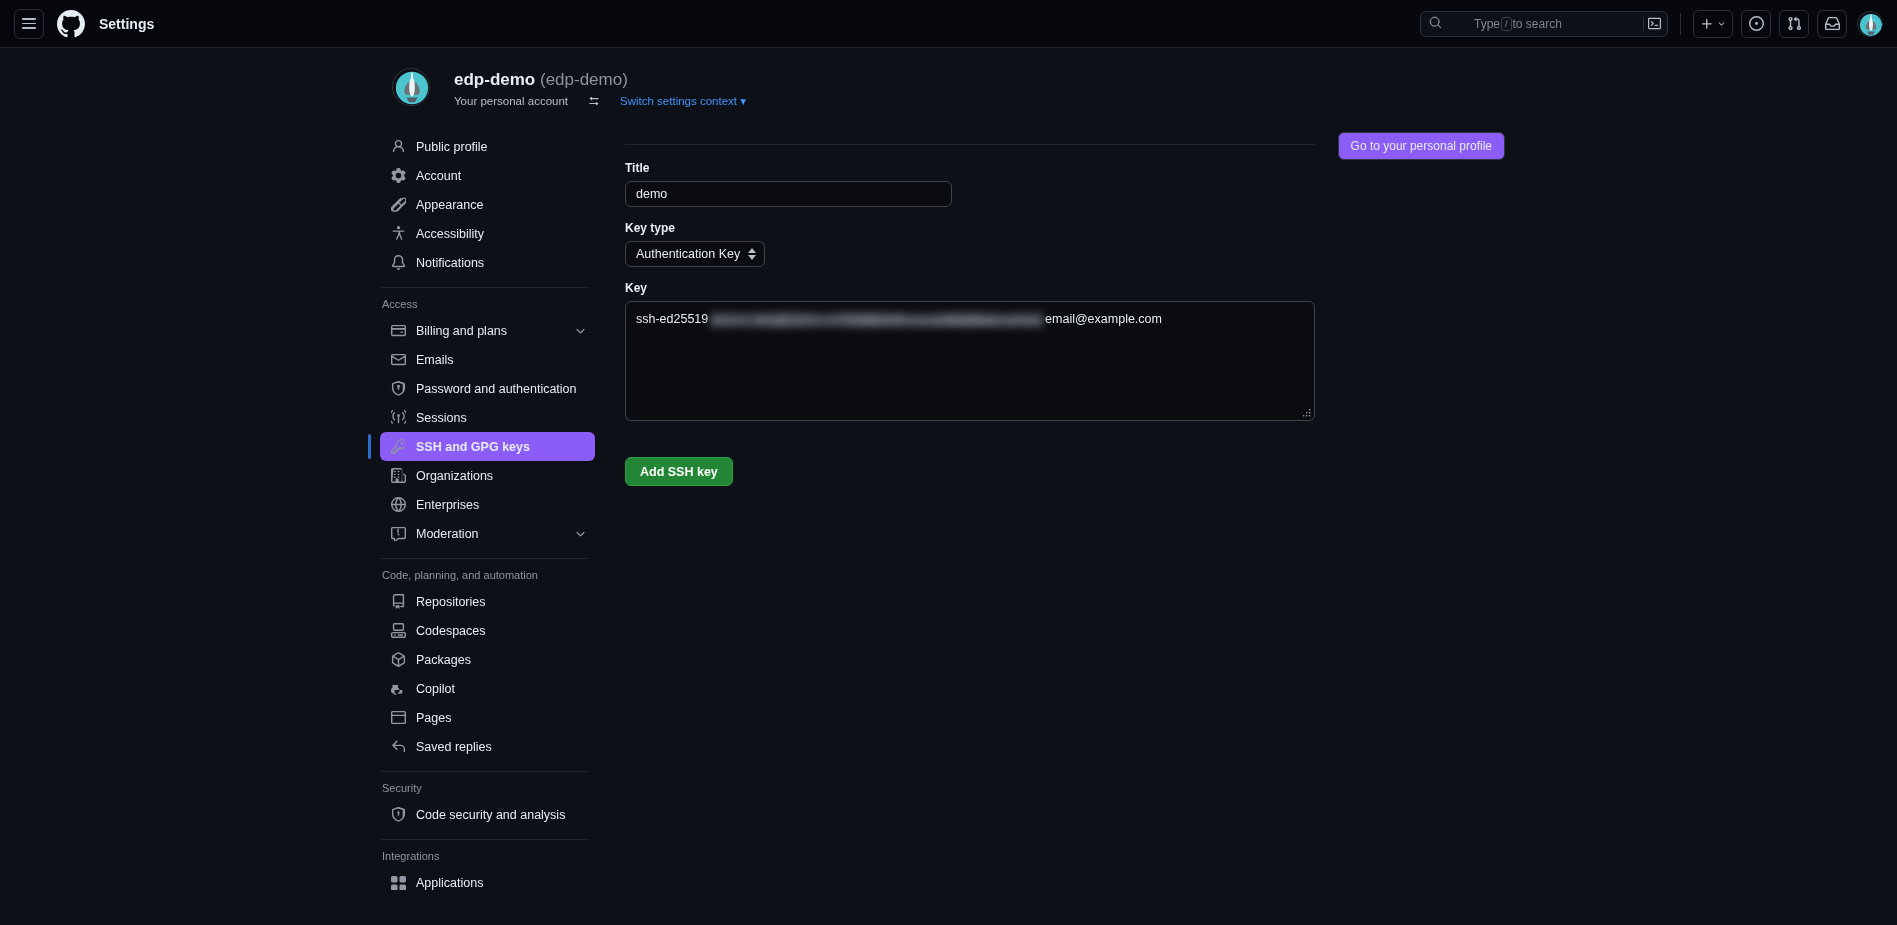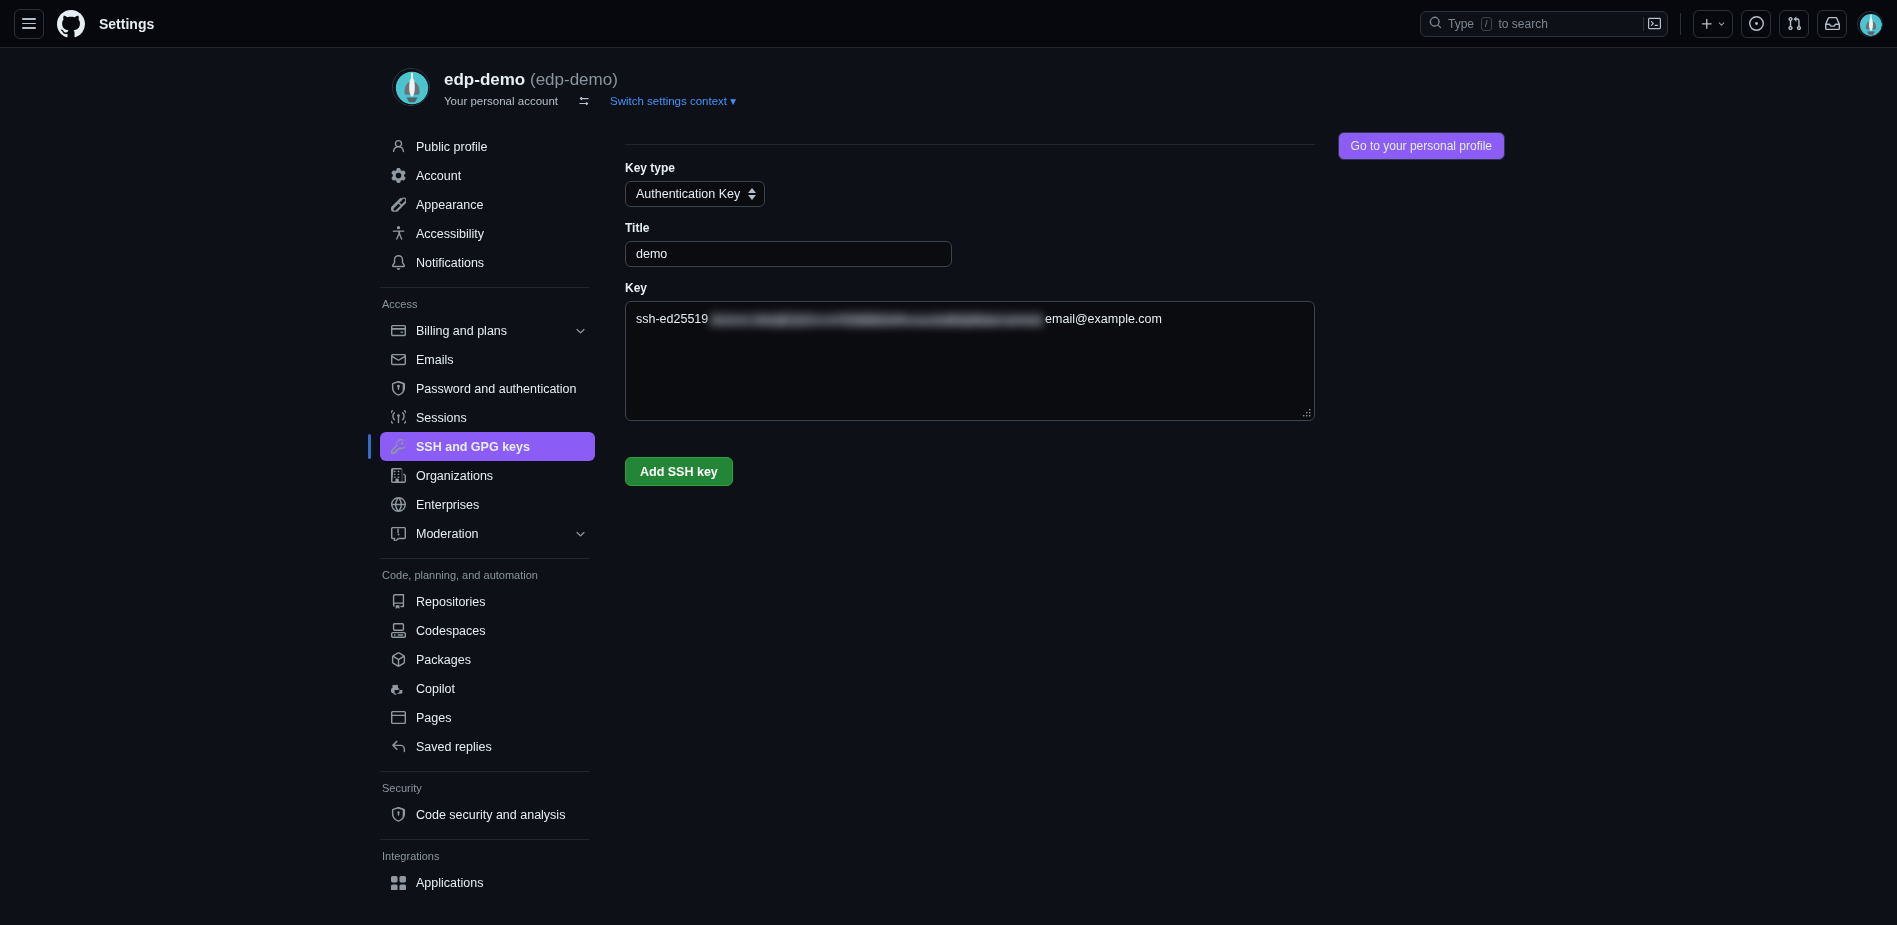--- a/index.html
+++ b/index.html
@@ -45,21 +45,21 @@
   .search-box {
     width: 248px; height: 26px;
     border: 1px solid #2b313a; border-radius: 6px;
     background: #0d1117;
     display: flex; align-items: center;
     padding: 0 6px 0 8px; cursor: text;
   }
   .search-box .sicon { flex: 0 0 auto; margin-right: 6px; }
   .search-ph {
     font-size: 12px; color: #7d8590;
-    display: flex; align-items: center; gap: 7px; white-space: nowrap;
+    display: flex; align-items: center; gap: 1px; white-space: nowrap; margin-left: 26px;
   }
   .slash-key {
     border: 1px solid #39414b; border-radius: 3px;
     font-size: 9px; padding: 0px 3px; line-height: 12px;
     color: #7d8590;
   }
   .term-wrap { margin-left: auto; display:flex; align-items:center; gap:4px; }
   .vdiv { width:1px; height:14px; background:#2b313a; }
   .hdr-sep { width: 1px; height: 22px; background: #2b313a; margin: 0 4px; }
   .icon-btn {
@@ -79,21 +79,21 @@
 
   .profile-head {
     display: flex; align-items: flex-start;
     padding: 20px 0 0 0;
     margin-left: 392px;
   }
   .avatar-lg {
     width: 38px; height: 38px; border-radius: 50%;
     overflow: hidden; flex: 0 0 auto; border: 1px solid #30363d;
   }
-  .profile-txt { margin-left: 14px; padding-top: 1px; }
+  .profile-txt { margin-left: 24px; padding-top: 1px; }
   .profile-name { font-size: 17px; font-weight: 700; color: #e6edf3; line-height: 22px; }
   .profile-name .handle { color: #8b949e; font-weight: 400; }
   .profile-sub {
     font-size: 11.5px; color: #b6bfc9;
     display: flex; align-items: center; gap: 20px; margin-top: 3px;
   }
   .switch-link { color: #4493f8; cursor: pointer; }
   .go-profile-btn {
     position: absolute; right: 392px; top: 84px;
     height: 28px; padding: 0 12px;
@@ -520,37 +520,37 @@
           <span class="ni-label">Applications</span>
         </div>
       </div>
 
     </nav>
 
     <main class="main">
       <div class="main-rule"></div>
 
       <div class="field-block">
+        <div class="field-label">Title</div>
+        <input class="text-input" type="text" value="demo" style="">
+      </div>
+
+      <div class="field-block">
         <div class="field-label">Key type</div>
         <div class="select-wrap">
           <span>Authentication Key</span>
           <span class="updown">
             <svg width="8" height="5" viewBox="0 0 8 5" fill="#b6bfc9">
                 <path d="M4 0 8 5H0z"></path>
               </svg>
             <svg width="8" height="5" viewBox="0 0 8 5" fill="#b6bfc9">
                 <path d="M4 5 0 0h8z"></path>
               </svg>
           </span>
         </div>
-      </div>
-
-      <div class="field-block">
-        <div class="field-label">Title</div>
-        <input class="text-input" type="text" value="demo" style="">
       </div>
 
       <div class="field-block">
         <div class="field-label">Key</div>
         <div class="textarea-box">
           <div class="key-line">
             <span>ssh-ed25519</span>
             <span class="key-blur">AAAAC3NzaC1lZDI1NTE5AAAAIRedactedKeyMaterialHere</span>
             <span>email@example.com</span>
           </div>

